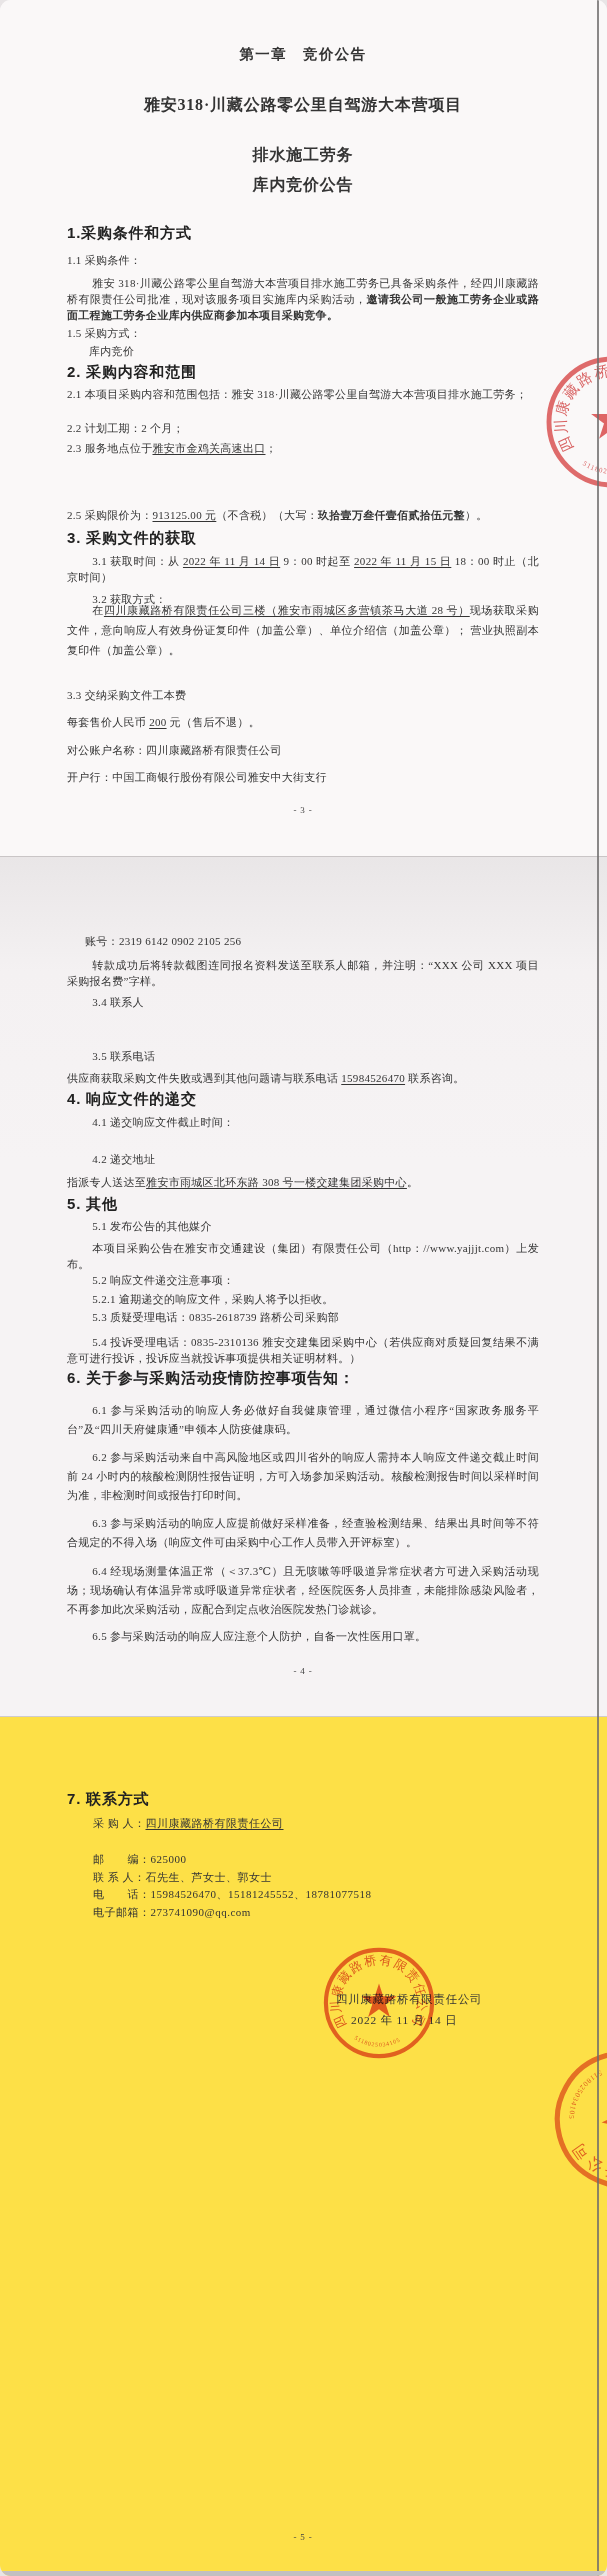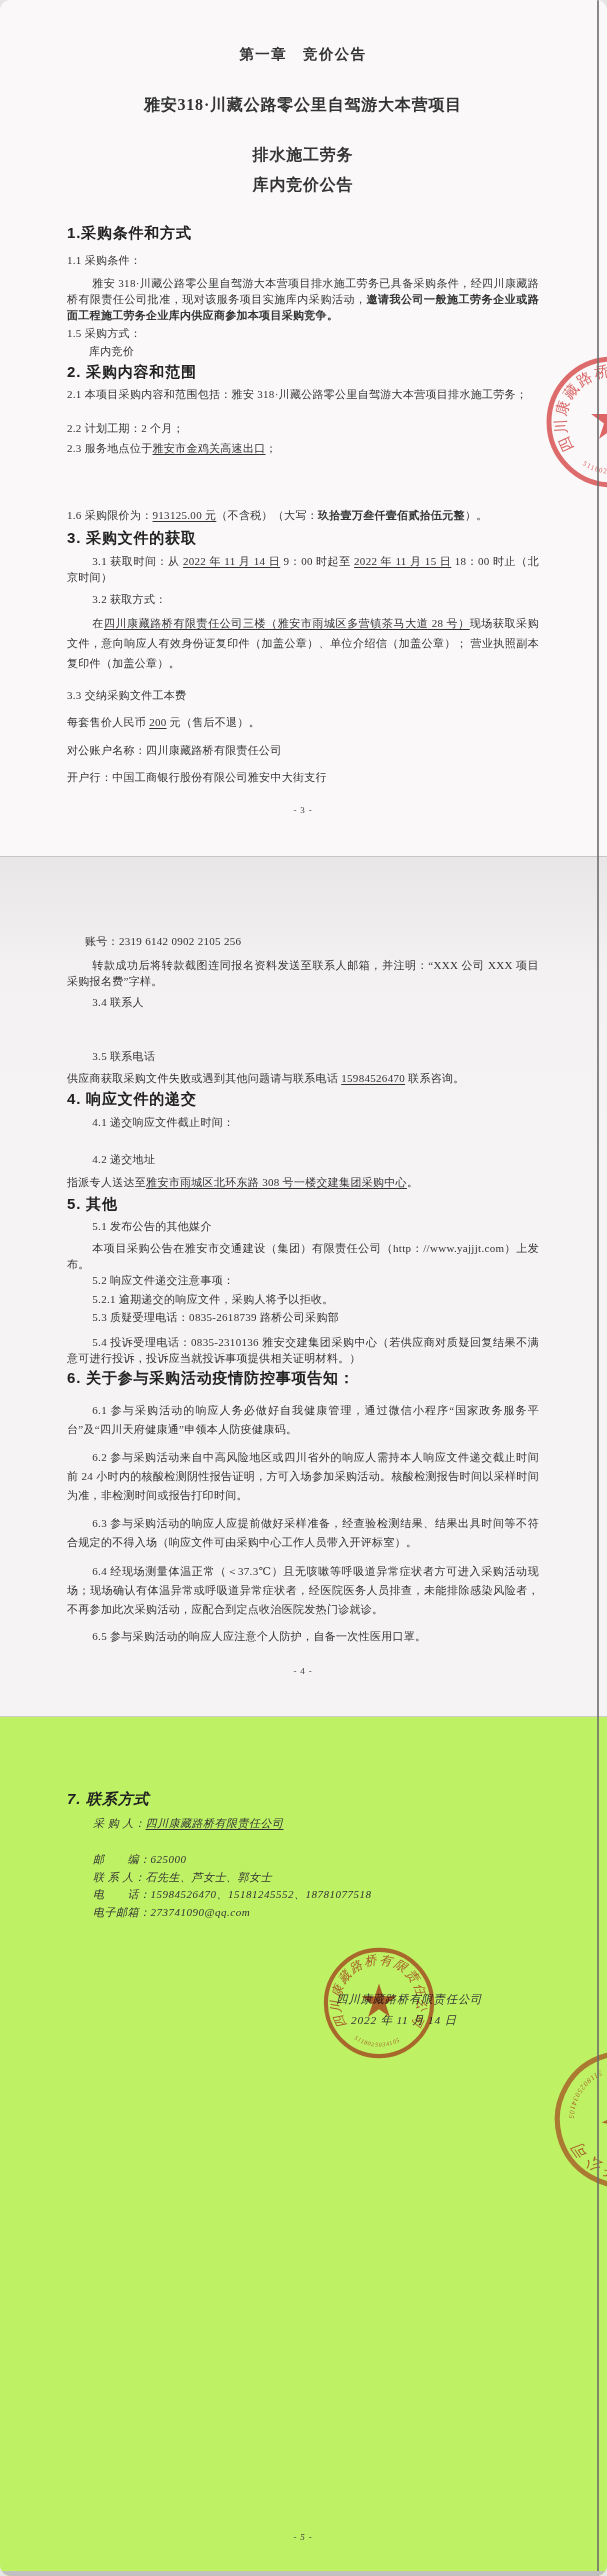--- a/index.html
+++ b/index.html
@@ -1,21 +1,21 @@
 <!DOCTYPE html>
 <html style="font-size:12px"><head>
 <meta charset="utf-8">
 <style>
   html,body{margin:0;padding:0;background:#e8e5e6;}
   .doc{position:relative;width:607px;height:2576px;overflow:hidden;background:#f6f3f4;
        font-family:"Liberation Serif","DejaVu Serif",serif;color:#343434;border-radius:11px;}
   .page{position:absolute;left:0;width:607px;overflow:hidden;}
   .page1{top:0;height:856px;background:#faf8f8;}
   .page2{top:856px;height:859px;background:linear-gradient(#e9e6e7 0px,#f4f1f2 114px,#f6f3f4 304px);border-top:1.5px solid #c9c5c6;}
-  .page3{top:1716px;height:860px;background:#bef264;border-top:1.5px solid #cfcbcc;font-style:italic;}
+  .page3{top:1716px;height:860px;background:#fde047;border-top:1.5px solid #cfcbcc;}
   .ln{position:absolute;left:67px;right:68px;font-size:11px;line-height:16px;text-align:justify;letter-spacing:0.3px;}
   .ctr{text-align:center;}
   .ind{text-indent:2.3em;}
   .lh25{line-height:19px;}
   .lh26{line-height:20px;}
   .t1{font-size:14.4px;font-weight:bold;letter-spacing:1.5px;}
   .t2{font-size:16px;font-weight:bold;letter-spacing:0.8px;}
   .h{font-family:"Liberation Sans","DejaVu Sans",sans-serif;font-weight:bold;font-size:15px;color:#222;letter-spacing:0.8px;text-align:left;}
   .u{text-decoration:underline;text-underline-offset:2.3px;}
   .b{font-weight:bold;}
@@ -41,26 +41,26 @@
     <div class="ln h" style="top:225px">1.采购条件和方式</div>
     <div class="ln" style="top:252px">1.1 采购条件：</div>
     <div class="ln ind" style="top:275px"><span>雅安 318·川藏公路零公里自驾游大本营项目排水施工劳务已具备采购条件，经四川康藏路桥有限责任公司批准，现对该服务项目实施库内采购活动，</span><span class="b">邀请我公司一般施工劳务企业或路面工程施工劳务企业库内供应商参加本项目采购竞争。</span></div>
     <div class="ln" style="top:325px">1.5 采购方式：</div>
     <div class="ln" style="top:343px;text-indent:2em">库内竞价</div>
 
     <div class="ln h" style="top:364px">2. 采购内容和范围</div>
     <div class="ln" style="top:386px">2.1 本项目采购内容和范围包括：雅安 318·川藏公路零公里自驾游大本营项目排水施工劳务；</div>
     <div class="ln" style="top:420px">2.2 计划工期：2 个月；</div>
     <div class="ln" style="top:440px"><span>2.3 服务地点位于</span><span class="u">雅安市金鸡关高速出口</span><span>；</span></div>
-    <div class="ln" style="top:507px"><span>1.6 采购限价为：</span><span class="u">913125.00 元</span><span>（不含税）（大写：</span><span class="b">玖拾壹万叁仟壹佰贰拾伍元整</span><span>）。</span></div>
+    <div class="ln" style="top:507px"><span>2.5 采购限价为：</span><span class="u">913125.00 元</span><span>（不含税）（大写：</span><span class="b">玖拾壹万叁仟壹佰贰拾伍元整</span><span>）。</span></div>
 
     <div class="ln h" style="top:530px">3. 采购文件的获取</div>
     <div class="ln ind" style="top:553px"><span>3.1 获取时间：从 </span><span class="u">2022 年 11 月 14 日</span><span> 9：00 时起至 </span><span class="u">2022 年 11 月 15 日</span><span> 18：00 时止（北京时间）</span></div>
     <div class="ln" style="top:591px;text-indent:2.3em">3.2 获取方式：</div>
-    <div class="ln lh26 ind" style="top:613px"><span>在</span><span class="u">四川康藏路桥有限责任公司三楼（雅安市雨城区多营镇茶马大道 28 号）</span><span>现场获取采购文件，意向响应人有效身份证复印件（加盖公章）、单位介绍信（加盖公章）； 营业执照副本复印件（加盖公章）。</span></div>
+    <div class="ln lh26 ind" style="top:600px"><span>在</span><span class="u">四川康藏路桥有限责任公司三楼（雅安市雨城区多营镇茶马大道 28 号）</span><span>现场获取采购文件，意向响应人有效身份证复印件（加盖公章）、单位介绍信（加盖公章）； 营业执照副本复印件（加盖公章）。</span></div>
 
     <div class="ln" style="top:687px">3.3 交纳采购文件工本费</div>
     <div class="ln" style="top:714px"><span>每套售价人民币 </span><span class="u">200</span><span> 元（售后不退）。</span></div>
     <div class="ln" style="top:769px">开户行：中国工商银行股份有限公司雅安中大街支行</div>
     <div class="ln" style="top:742px">对公账户名称：四川康藏路桥有限责任公司</div>
 
     <div class="ln ctr pgnum" style="top:802px">- 3 -</div>
 
     <div class="seal" style="top:352px;left:542px;width:140px;height:140px">
       <svg width="140" height="140" viewBox="0 0 200 200">

